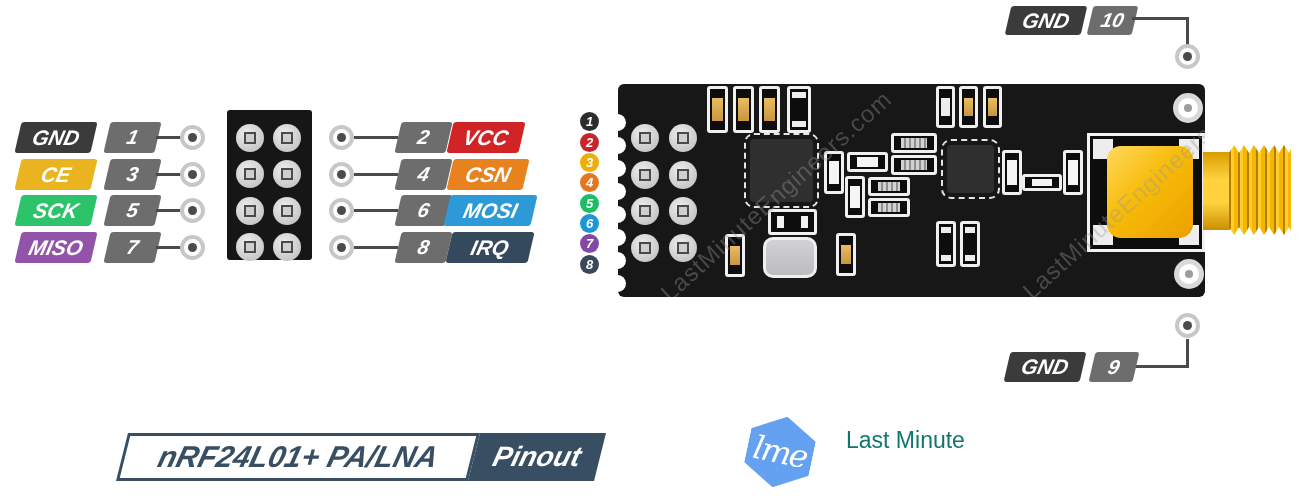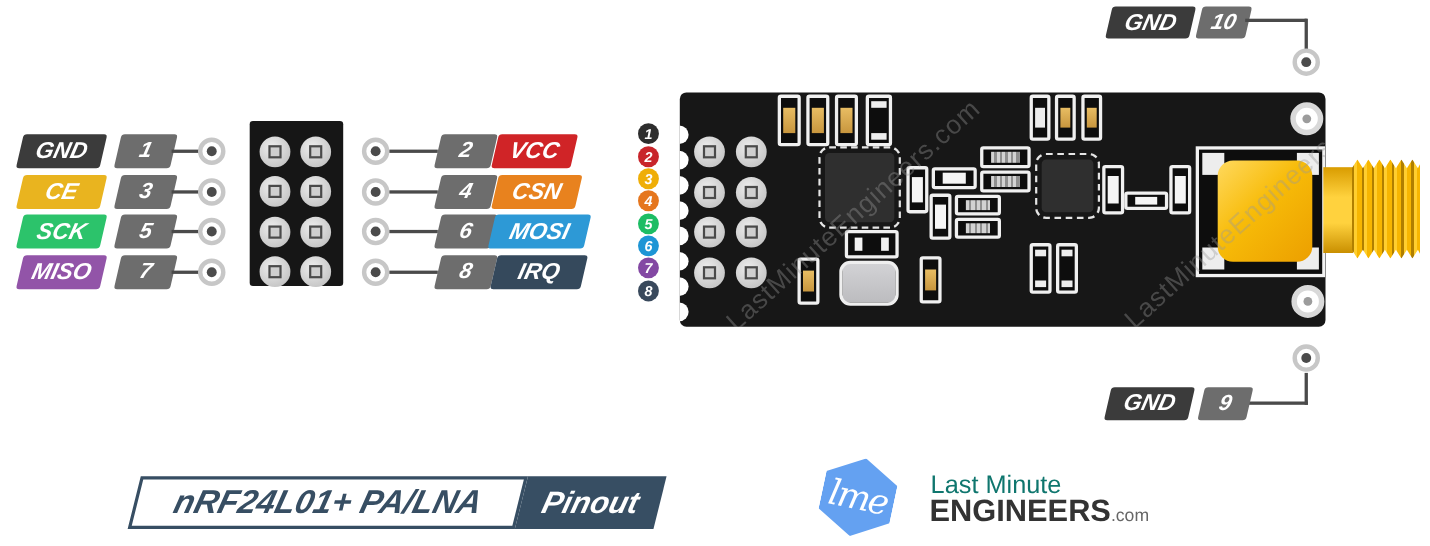--- a/index.html
+++ b/index.html
@@ -315,15 +315,14 @@
   <div class="plabel" style="left: 1007px; top: 352px; width: 76px; height: 30px; background: rgb(59, 59, 59);">GND</div>
   <div class="pbadge" style="left:1092px;top:352px;width:44px;height:30px">9</div>
 
   <div class="tbadge-white">nRF24L01+ PA/LNA</div>
   <div class="tbadge-navy" style="background: rgb(55, 78, 99);">Pinout</div>
 
   <div class="hex" style="background: rgb(100, 161, 241);">
       <span>lme</span>
     </div>
   <div class="logo-l1">Last Minute</div>
-  <div class="logo-l2"><b>ENGINEERS</b><span>.com</span></div>
 
 </div>
 
 </body></html>

